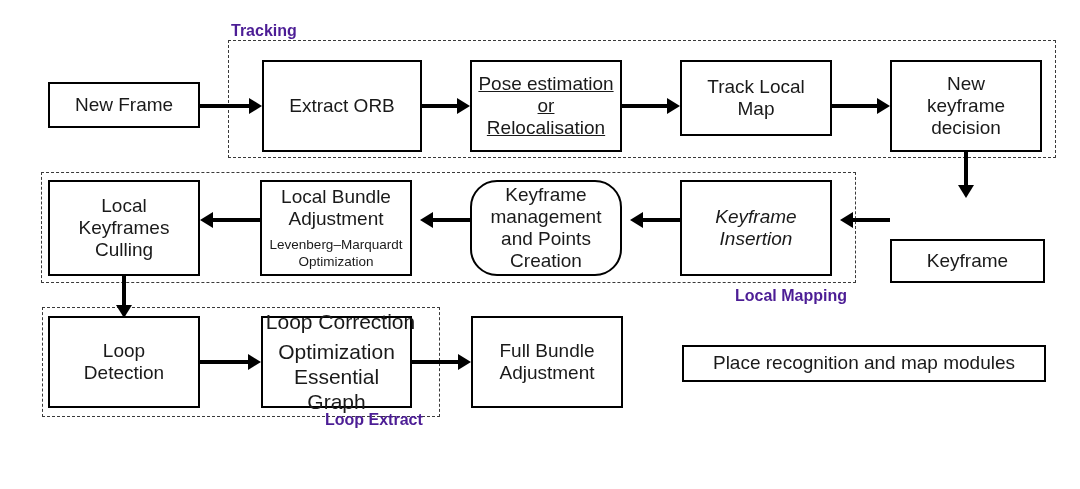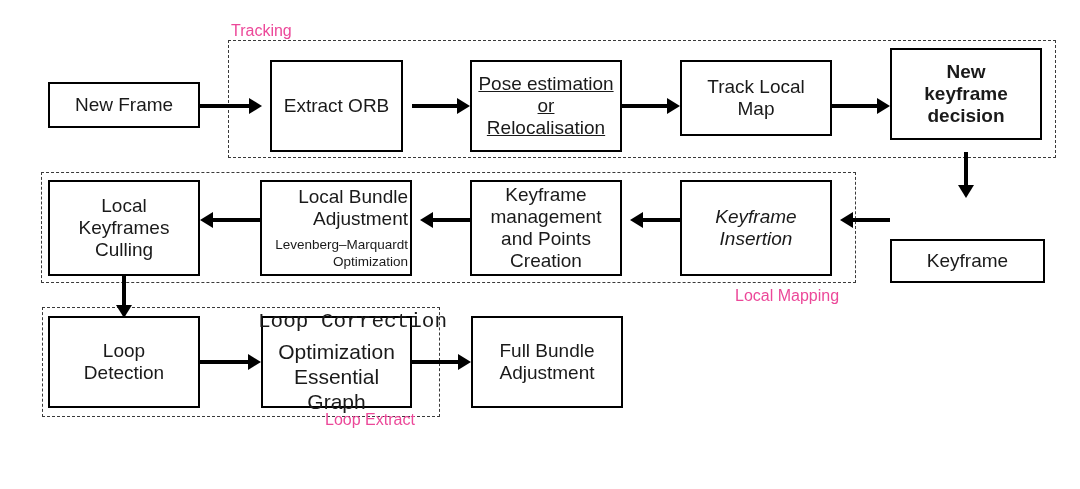--- a/index.html
+++ b/index.html
@@ -37,24 +37,23 @@
   .box .title {
     white-space: nowrap;
   }
   .box.wrap .title {
     white-space: normal;
   }
   
   .box .title.overflow {
     font-size: 21px;
     position: relative;
-    left: 16px;
+    left: 4px;
     white-space: nowrap;
     margin-bottom: 5px;
-    font-family: Liberation Mono, monospace;
   }
   .box .sub {
     font-size: 13.5px;
     line-height: 1.2;
     margin-top: 7px;
     white-space: normal;
     color: #1a1a1a;
   }
   .box .sub.nogap {
     margin-top: 0px;
@@ -64,24 +63,25 @@
   .group {
     position: absolute;
     box-sizing: border-box;
     border: 1.6px dashed #3a3a3a;
     background: transparent;
     z-index: 1;
   }
   .group-label {
     position: absolute;
     font-size: 16px;
-    color: #ec4899;
+    color: #4c1d95;
     white-space: nowrap;
     z-index: 4;
     background: transparent;
+    font-weight: bold;
   }
   
   .hline {
     position: absolute;
     height: 4px;
     background: #000000;
     z-index: 2;
   }
   .vline {
     position: absolute;
@@ -161,46 +161,46 @@
   <div class="hline" style="left:200px; top:360px; width:48px;"></div>
   <div class="arrow-r" style="left:248px; top:353.5px;"></div>
 
   <div class="hline" style="left:412px; top:360px; width:46px;"></div>
   <div class="arrow-r" style="left:458px; top:353.5px;"></div>
 
   <div class="box" style="left:48px; top:82px; width:152px; height:46px;">
     <span class="title">New Frame</span>
   </div>
 
-  <div class="box" style="left:270px; top:60px; width:133px; height:92px;">
+  <div class="box" style="left:262px; top:60px; width:160px; height:92px;">
     <span class="title">Extract ORB</span>
   </div>
 
   <div class="box wrap" style="left:470px; top:60px; width:152px; height:92px; padding:0 4px;text-decoration:underline;">
     <span class="title">Pose estimation or Relocalisation</span>
   </div>
 
   <div class="box wrap" style="left:680px; top:60px; width:152px; height:76px; padding:0 20px;">
     <span class="title">Track Local Map</span>
   </div>
 
-  <div class="box wrap" style="left:890px; top:48px; width:152px; height:92px; padding:8px 24px;font-weight:bold;">
+  <div class="box wrap" style="left:890px; top:60px; width:152px; height:92px; padding:8px 24px;">
     <span class="title">New keyframe decision</span>
   </div>
 
   <div class="box wrap" style="left:48px; top:180px; width:152px; height:96px; padding:0 22px;">
     <span class="title">Local Keyframes Culling</span>
   </div>
 
-  <div class="box wrap" style="left:260px; top:180px; width:152px; height:96px; padding:0 2px;text-align:right;">
+  <div class="box wrap" style="left:260px; top:180px; width:152px; height:96px; padding:0 2px;">
     <span class="title">Local Bundle Adjustment</span>
     <span class="sub">Levenberg–Marquardt Optimization</span>
   </div>
 
-  <div class="box wrap" style="left:470px; top:180px; width:152px; height:96px; padding:0 6px;">
+  <div class="box wrap" style="left:470px; top:180px; width:152px; height:96px; padding:0 6px;border-radius:27px;">
     <span class="title">Keyframe management and Points Creation</span>
   </div>
 
   <div class="box wrap" style="left:680px; top:180px; width:152px; height:96px; padding:0 40px;font-style:italic;">
     <span class="title">Keyframe Insertion</span>
   </div>
 
   <div class="box" style="left:890px; top:198px; width:155px; height:44px;margin-top:41px;">
     <span class="title">Keyframe</span>
   </div>
@@ -211,14 +211,17 @@
 
   <div class="box" style="left:261px; top:316px; width:151px; height:92px;">
     <span class="title overflow">Loop Correction</span>
     <span class="sub nogap">Optimization Essential Graph</span>
   </div>
 
   <div class="box wrap" style="left:471px; top:316px; width:152px; height:92px; padding:0 22px;">
     <span class="title">Full Bundle Adjustment</span>
   </div>
 
+  <div class="box" style="left:682px; top:345px; width:364px; height:37px;">
+    <span class="title">Place recognition and map modules</span>
+  </div>
 
 </div>
 
 </body></html>

